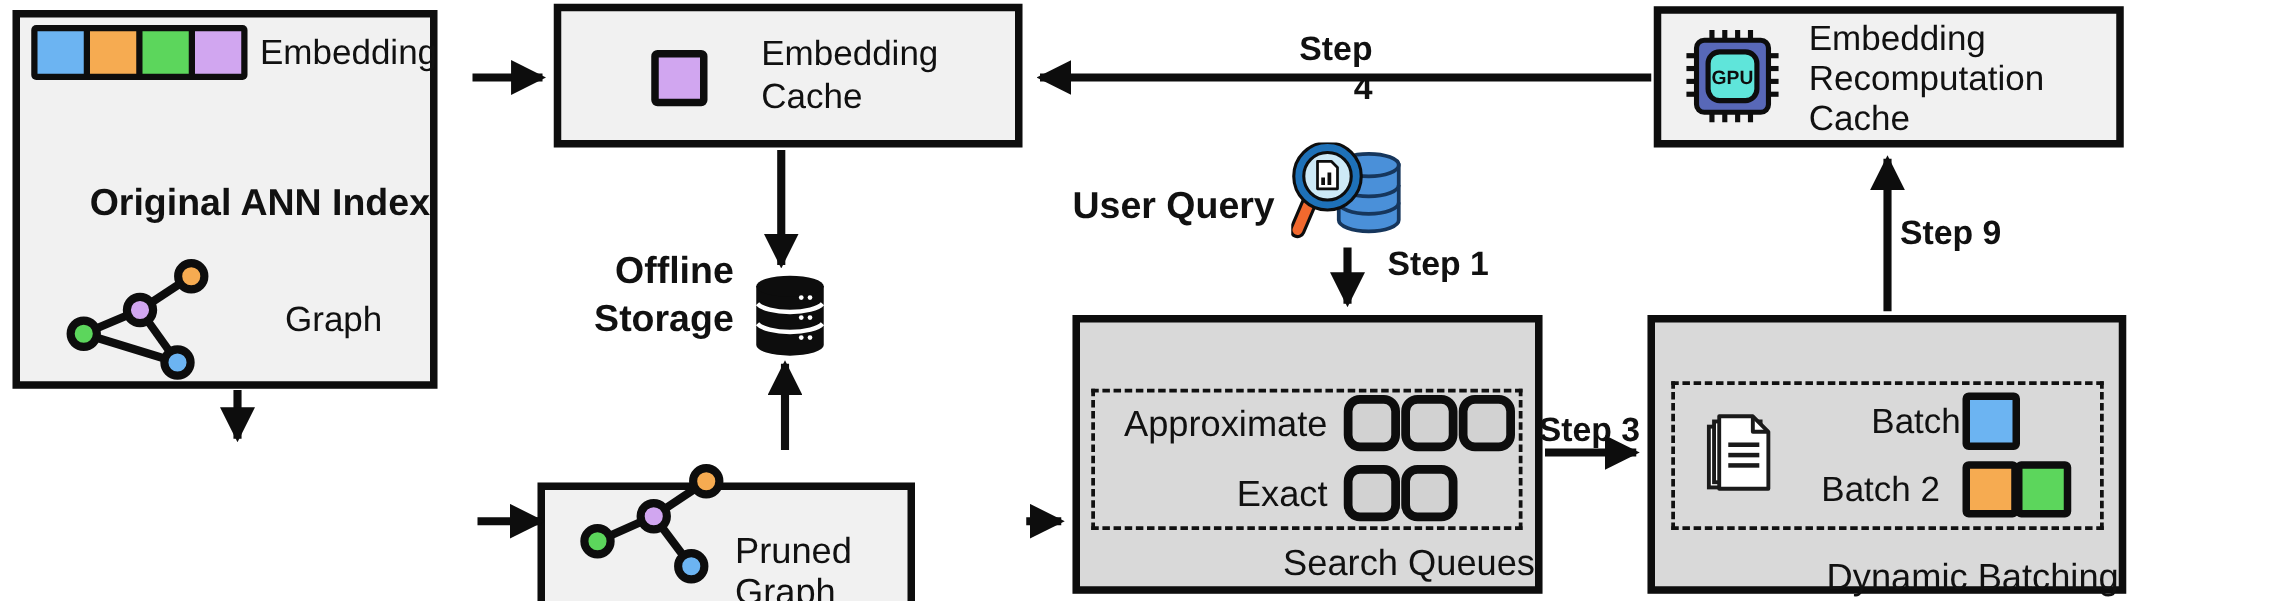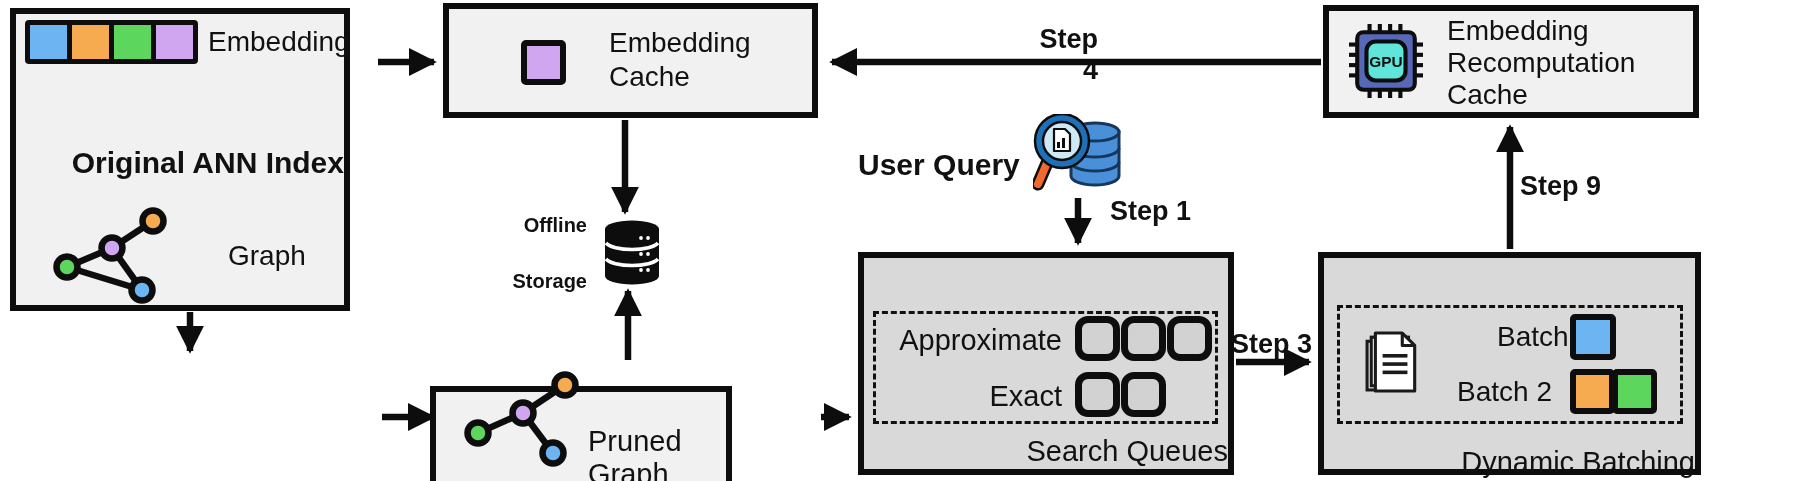--- a/index.html
+++ b/index.html
@@ -36,21 +36,21 @@
     <div class="abs ctr ttl" style="top:132px;font-size:30px;">Original ANN Index</div>
     <div class="abs" style="left:212px;top:226px;font-size:28px;">Graph</div>
   </div>
 
 
   <div class="box light" style="left:443px;top:3px;width:375px;height:115px;">
     <div class="sq" style="left: 72px; top: 31px; width: 45px; height: 45px; background-color: rgb(209, 166, 240);"></div>
     <div class="abs" style="left:160px;top:17px;width:175px;font-size:28px;line-height:34px;">Embedding Cache</div>
   </div>
 
-  <div class="abs ttl rt" style="left:462px;top:197px;width:125px;font-size:20px;line-height:56px;position:absolute;">Offline Storage</div>
+  <div class="abs ttl rt" style="left:462px;top:197px;width:125px;font-size:30px;line-height:39px;position:absolute;">Offline Storage</div>
 
   <div class="box light" style="left:430px;top:362px;width:302px;height:112px;margin-top:24px;">
     <div class="abs" style="left:152px;top:33px;font-size:29px;">Pruned Graph</div>
   </div>
 
   <div class="abs ttl" style="left:858px;top:148px;font-size:30px;position:absolute;">User Query</div>
   <svg class="abs" style="left:1033px;top:114px;" width="94" height="88" viewBox="0 0 94 88">
     <g>
       <path d="M38,18 v44 a24,9 0 0 0 48,0 v-44 z" stroke="#16365c" stroke-width="3" fill="#4a90d9"></path>
       <path d="M38,34 a24,9 0 0 0 48,0" fill="none" stroke="#16365c" stroke-width="3"></path>

